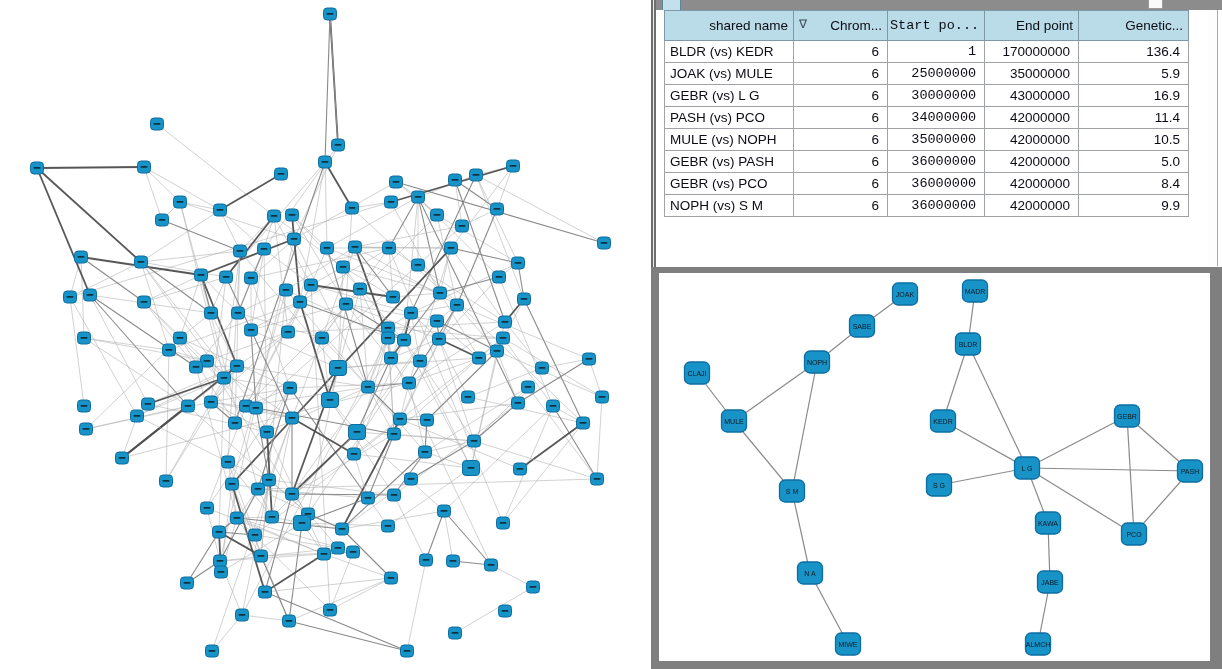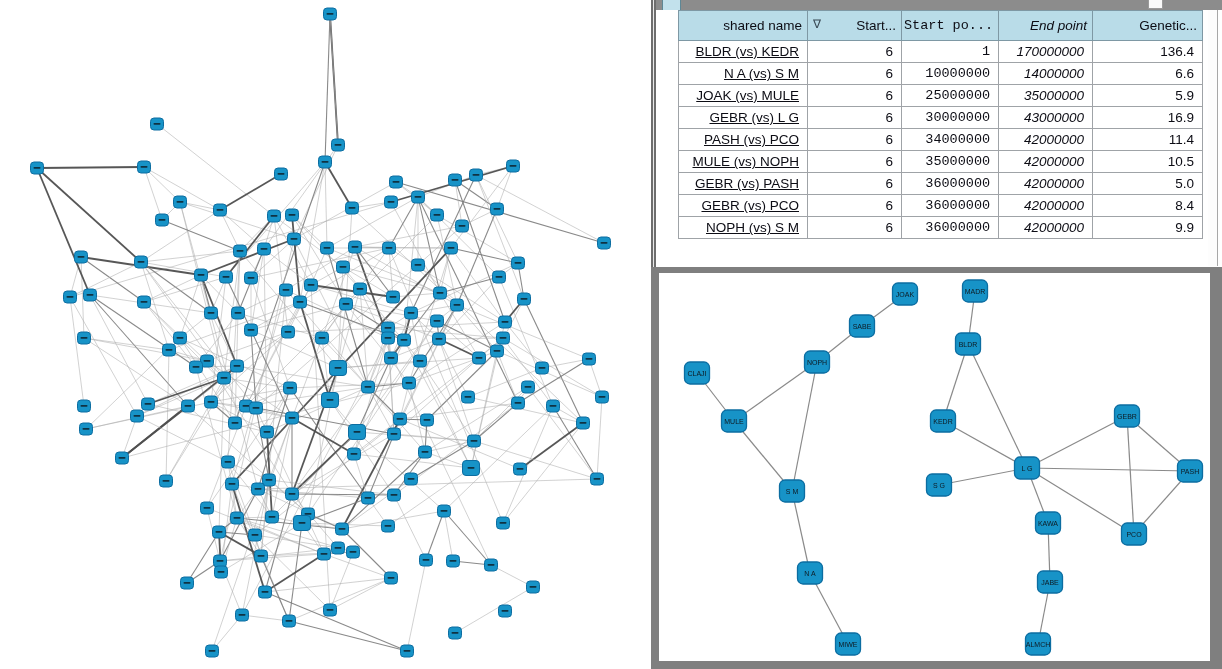--- a/index.html
+++ b/index.html
@@ -16,29 +16,29 @@
 
   
   #top-strip{position:absolute;left:656px;top:0;width:566px;height:10px;background:#8c8c8c;}
   #top-strip .tab-frag{position:absolute;left:6px;top:0;width:19px;height:10px;
              background:#c2e1ec;border-left:1px solid #5e8795;border-right:1px solid #5e8795;box-sizing:border-box;}
   #top-strip .btn-frag{position:absolute;left:492px;top:0;width:15px;height:9px;
              background:#fafafa;border:1px solid #9a9a9a;border-top:none;box-sizing:border-box;}
 
   
   #table-panel{position:absolute;left:656px;top:10px;width:566px;height:257px;background:#ffffff;}
-  #attr-table{border-collapse:collapse;position:absolute;left:22px;top:0;
+  #attr-table{border-collapse:collapse;position:absolute;left:8px;top:0;
               font-size:13.5px;color:#0c0c14;table-layout:fixed;border-radius:30px;}
   #attr-table th,#attr-table td{overflow:hidden;white-space:nowrap;box-sizing:border-box;}
   #attr-table th{background:#b9dce8;border:1px solid #7e98a4;height:30px;
                  font-weight:normal;text-align:right;padding:0 5px 0 2px;position:relative;}
   #attr-table td{background:#fff;border:1px solid #9fa3a7;height:22px;padding:0 8px 0 5px;}
   #attr-table{border:1px solid #55616b;}
-  .c0{width:129px;} .c1{width:94px;} .c2{width:97px;font-family:Liberation Mono, monospace;} .c3{width:94px;font-style:italic;} .c4{width:110px;}
-  td.a-left{text-align:right;text-decoration:underline;} td.a-right{text-align:right;}
+  .c0{width:129px;} .c1{width:94px;} .c2{width:97px;font-family:Liberation Mono, monospace;} .c3{width:94px;} .c4{width:110px;}
+  td.a-left{text-align:left;} td.a-right{text-align:right;}
   td.pad-lg{padding-right:13px;}
   .funnel{position:absolute;left:5px;top:7px;font-size:12px;color:#3a4a55;line-height:1;}
 
   
   #table-gutter{position:absolute;left:1208px;top:10px;width:10px;height:256px;background:#fdfdfd;
                 border-right:1px solid #a8a8a8;box-sizing:border-box;}
 
   
   #detail-panel{position:absolute;left:651px;top:267px;width:571px;height:402px;background:#7f7f7f;}
   #detail-inner{position:absolute;left:8px;top:6px;width:551px;height:388px;background:#ffffff;}
@@ -1102,40 +1102,33 @@
   <div id="top-strip">
     <div class="tab-frag"></div>
     <div class="btn-frag"></div>
   </div>
 
   <div id="table-panel">
     <table id="attr-table">
       <thead>
           <tr id="attr-head">
             <th class="c0"><span>shared name</span></th>
-            <th class="c1"><span class="funnel">∇</span><span>Start...</span></th>
+            <th class="c1"><span class="funnel">∇</span><span>Chrom...</span></th>
             <th class="c2"><span>Start po...</span></th>
             <th class="c3"><span>End point</span></th>
             <th class="c4"><span>Genetic...</span></th>
           </tr>
         </thead>
       <tbody id="attr-body">
           <tr>
             <td class="c0 a-left">BLDR (vs) KEDR</td>
             <td class="c1 a-right pad-lg">6</td>
             <td class="c2 a-right">1</td>
             <td class="c3 a-right">170000000</td>
             <td class="c4 a-right">136.4</td>
-          </tr>
-          <tr>
-            <td class="c0 a-left">N A (vs) S M</td>
-            <td class="c1 a-right pad-lg">6</td>
-            <td class="c2 a-right">10000000</td>
-            <td class="c3 a-right">14000000</td>
-            <td class="c4 a-right">6.6</td>
           </tr>
           <tr>
             <td class="c0 a-left">JOAK (vs) MULE</td>
             <td class="c1 a-right pad-lg">6</td>
             <td class="c2 a-right">25000000</td>
             <td class="c3 a-right">35000000</td>
             <td class="c4 a-right">5.9</td>
           </tr>
           <tr>
             <td class="c0 a-left">GEBR (vs) L G</td>

